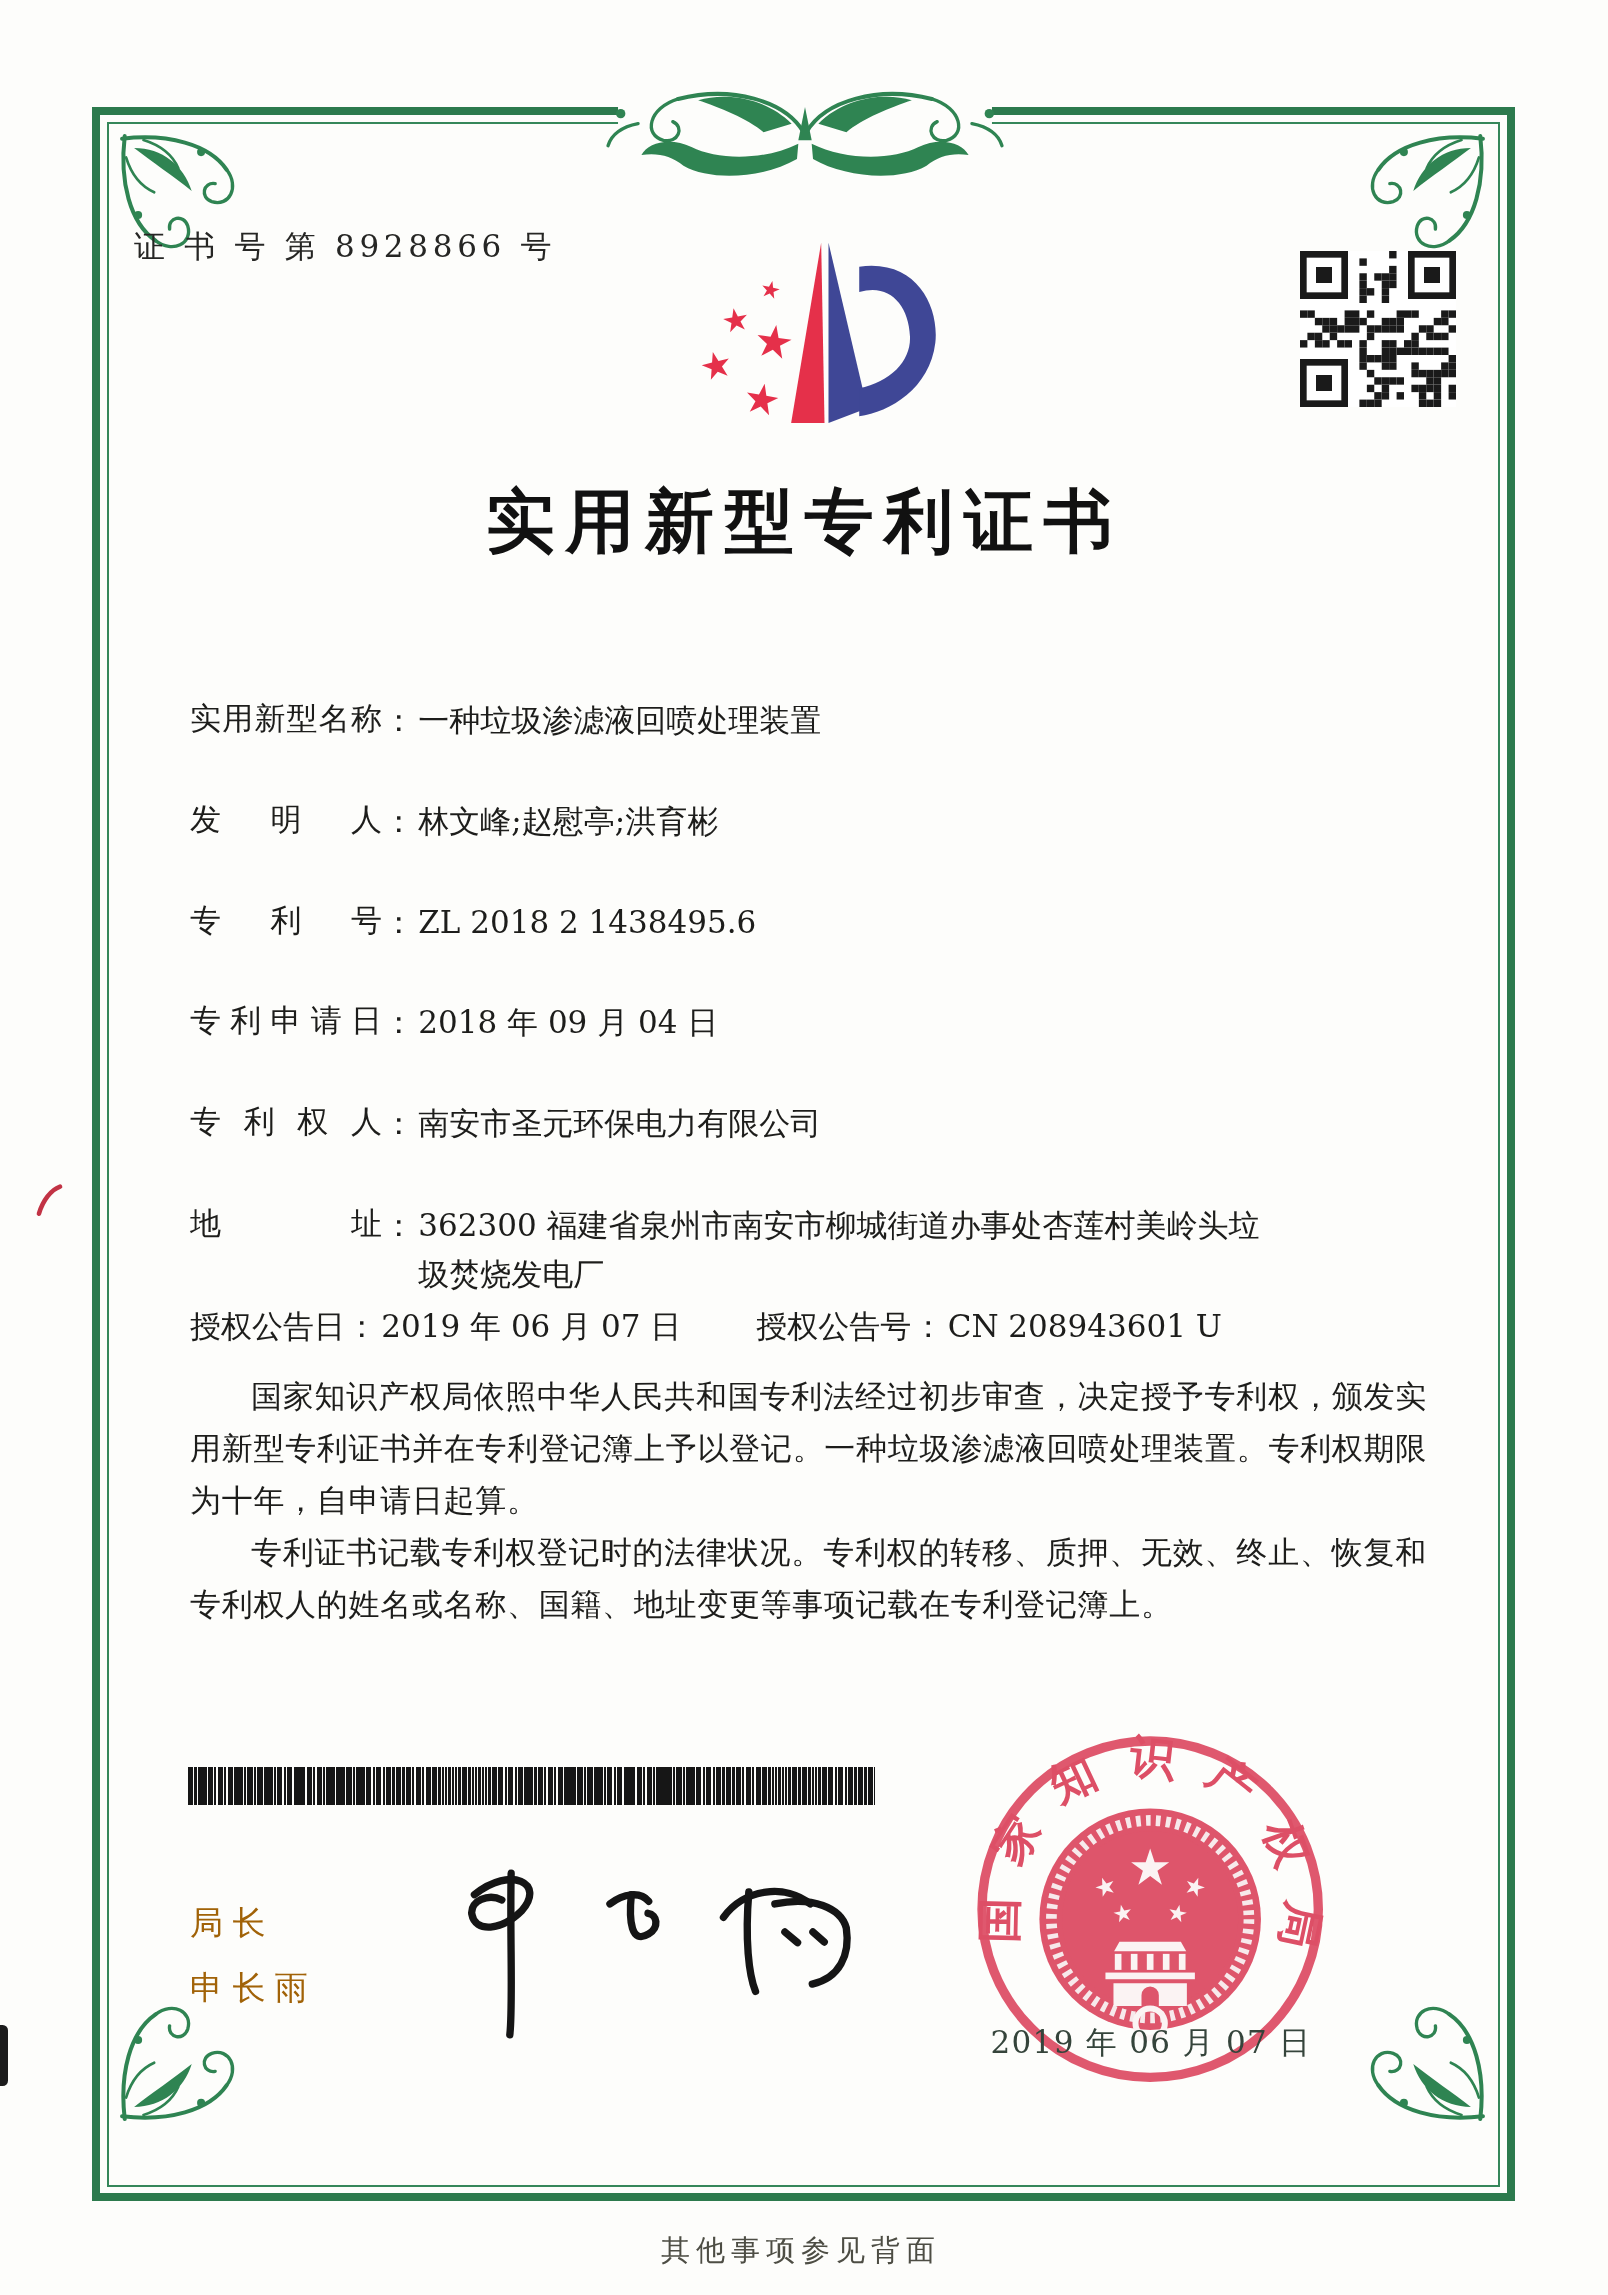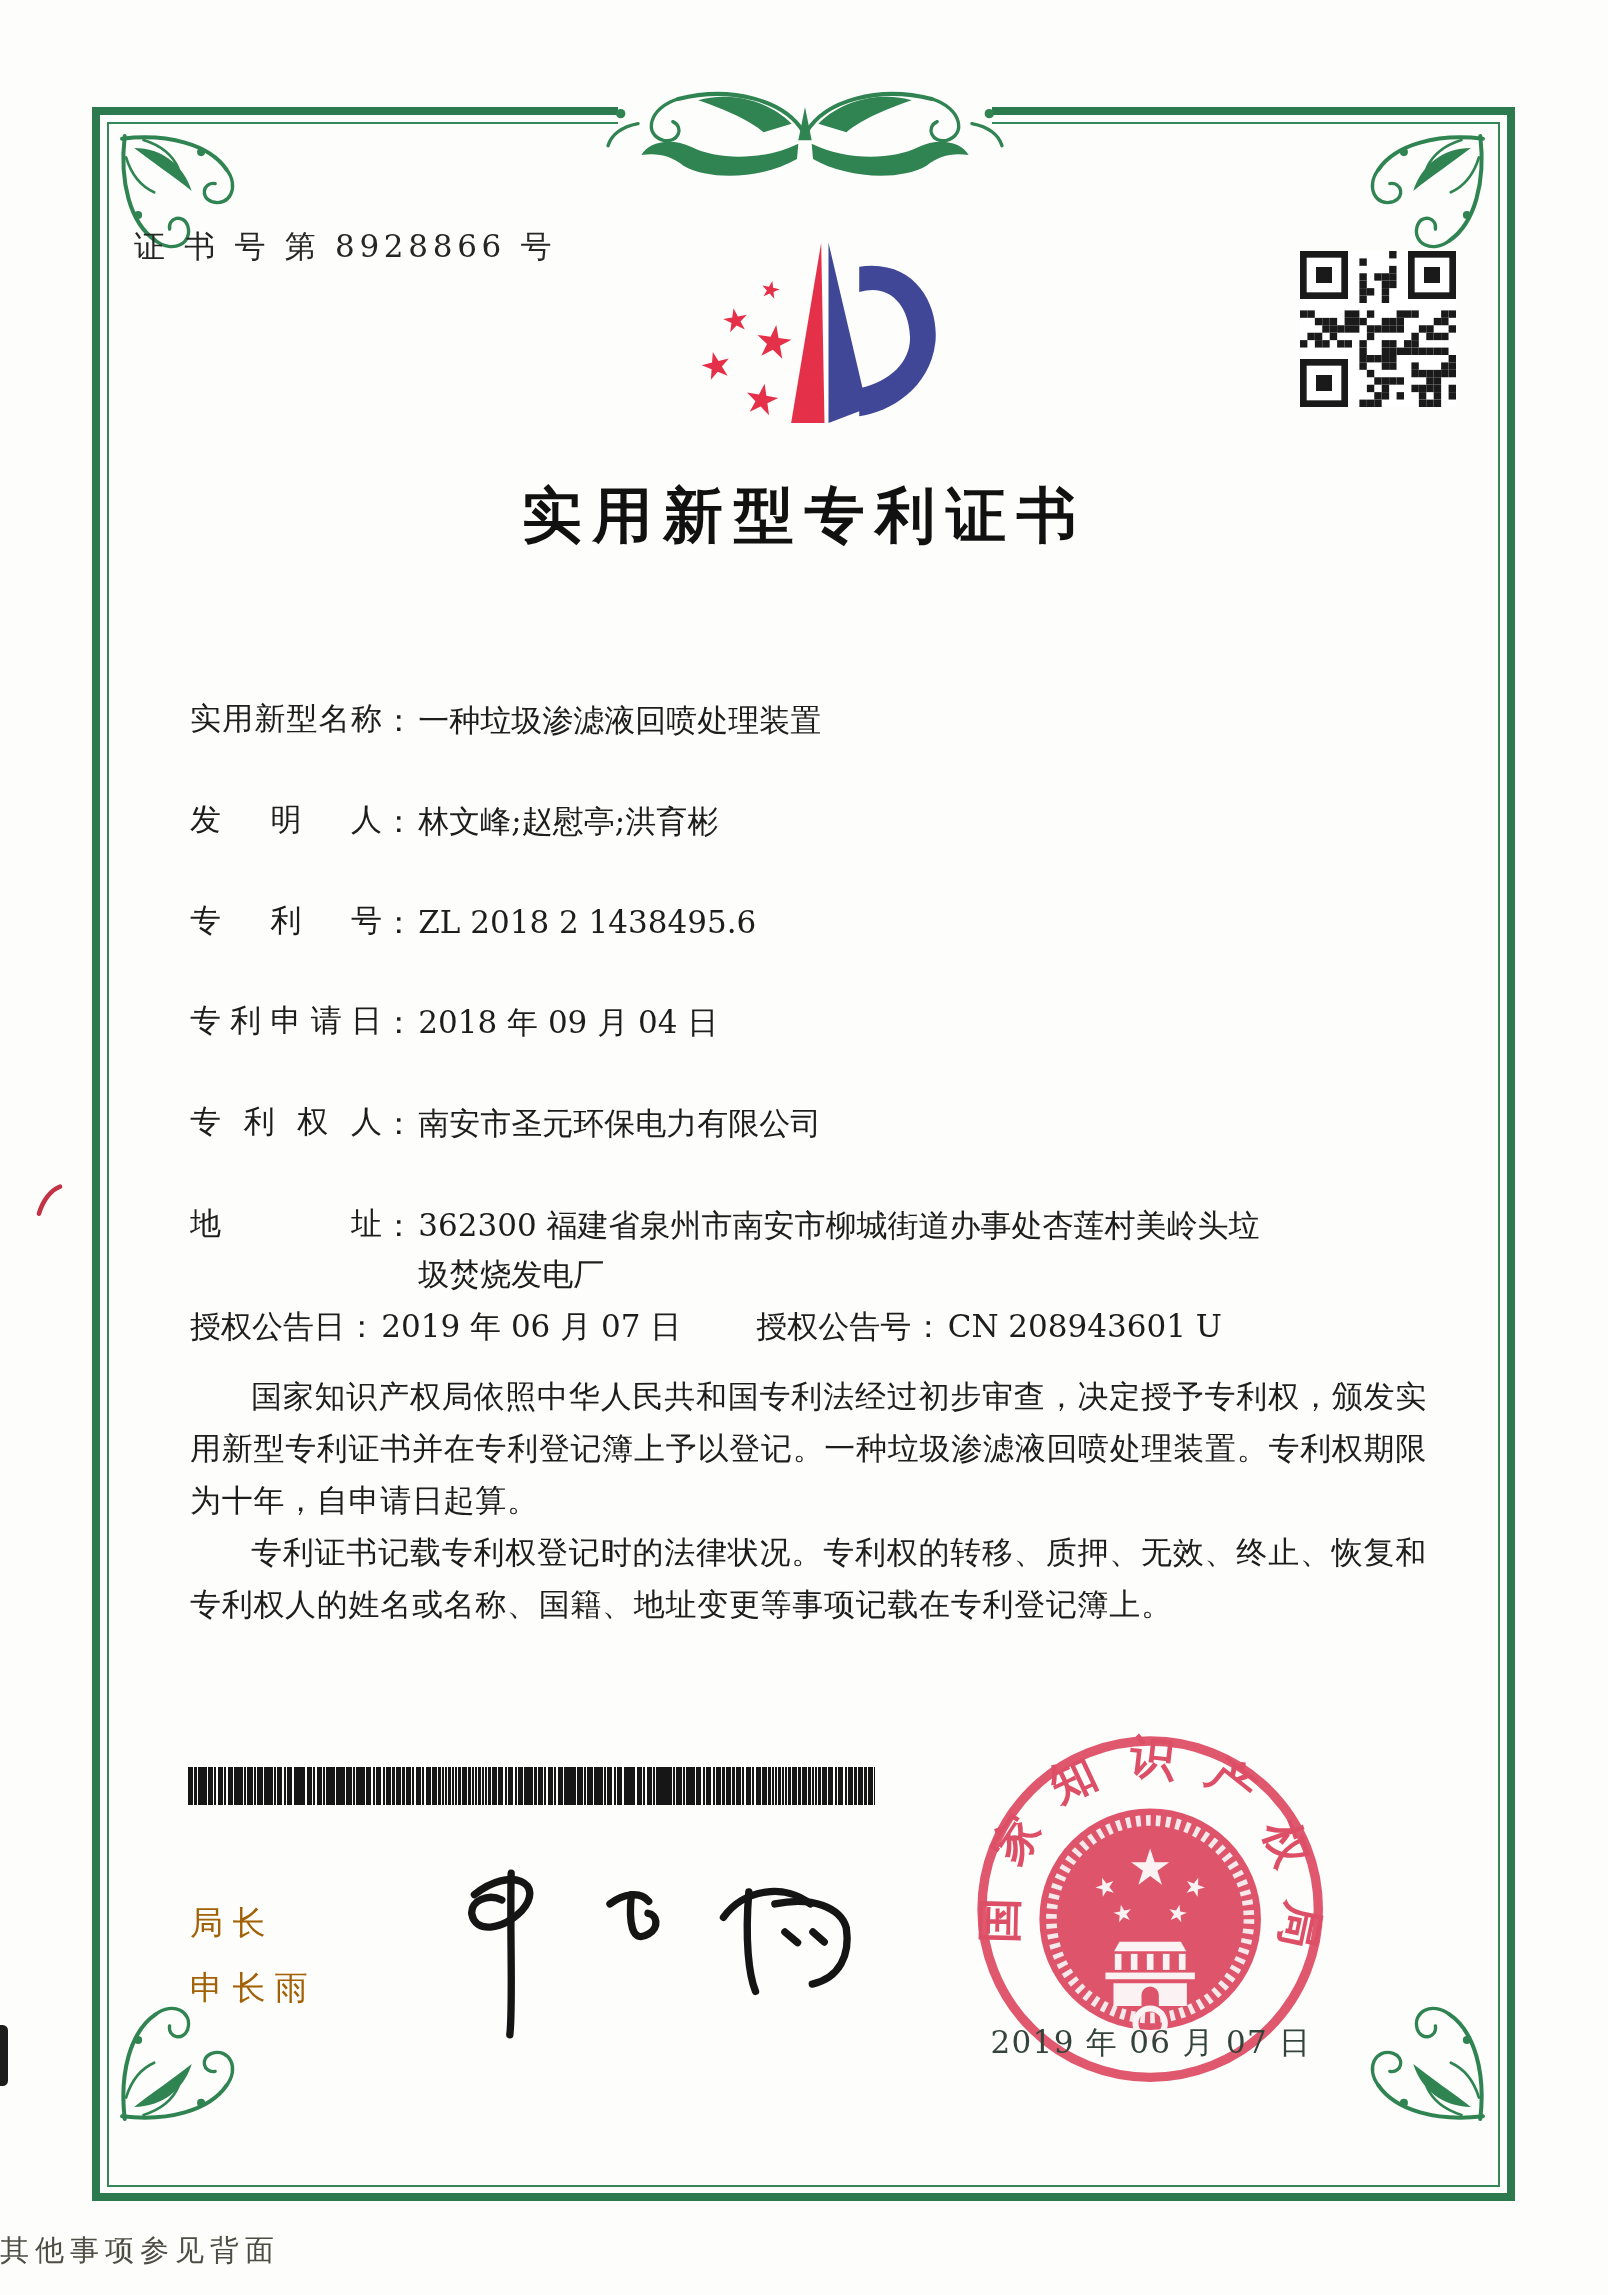--- a/index.html
+++ b/index.html
@@ -18,21 +18,21 @@
   .orn-tr{left:1357px;top:128px;transform:scaleX(-1);}
   .orn-bl{left:114px;top:1993px;transform:scaleY(-1);}
   .orn-br{left:1357px;top:1993px;transform:scale(-1,-1);}
   .orn-top-center{left:598px;top:60px;}
 
   
   .cert-no{position:absolute;left:134px;top:226px;font-size:31px;letter-spacing:4.7px;color:#262624;}
   .cnipa-logo{position:absolute;left:691px;top:228px;}
   .qr{position:absolute;left:1300px;top:251px;width:156px;height:156px;}
   .title{position:absolute;left:0;top:476px;width:100%;text-align:center;
-         font-size:60px;font-weight:bold;letter-spacing:10.7px;color:#111;}
+         font-size:69px;font-weight:bold;letter-spacing:10.7px;color:#111;}
 
   
   .field-row{position:absolute;left:190px;display:flex;font-size:31px;line-height:49px;}
   .field-label{width:192px;flex:0 0 192px;text-align:justify;text-align-last:justify;font-family:Liberation Mono, monospace;}
   .field-colon{flex:0 0 auto;padding:0 4px 0 1.3px;}
   .field-value{max-width:858px;}
   .grant-row{position:absolute;left:190px;top:1302px;display:flex;font-size:31px;line-height:49px;}
   .grant-pair{display:flex;white-space:nowrap;}
   .grant-gap{width:75px;}
 
@@ -52,21 +52,21 @@
                   font-family:Liberation Mono, monospace;color:#a16207;}
   .director-name{position:absolute;left:190px;top:1966px;font-size:33px;letter-spacing:9.4px;
                  font-family:"DejaVu Sans","Liberation Sans",sans-serif;color:#a16207;}
   .signature{position:absolute;left:411px;top:1853px;}
   .seal{position:absolute;left:972px;top:1731px;width:357px;height:357px;}
   .seal-date{position:absolute;left:974px;top:2022px;width:354px;text-align:center;
              font-size:31px;letter-spacing:1.3px;color:#35443b;z-index:5;}
 
   .page-info{position:absolute;left:0;top:2131px;width:1609px;text-align:center;
              font-size:27px;letter-spacing:3.3px;color:#26262a;}
-  .back-note{position:absolute;left:0;top:2231px;width:1602px;text-align:left;
+  .back-note{position:absolute;left:0;top:2231px;width:1602px;text-align:center;
              font-size:29px;letter-spacing:6px;color:#4d4d44;}
 
   .stray-mark{position:absolute;left:35px;top:1183px;}
   .edge-smudge{position:absolute;left:0;top:2025px;width:8px;height:61px;background:#1c1c1c;
                border-radius:0 5.3px 5.3px 0;}
 </style>
 </head>
 <body>
 
 <div id="page">

